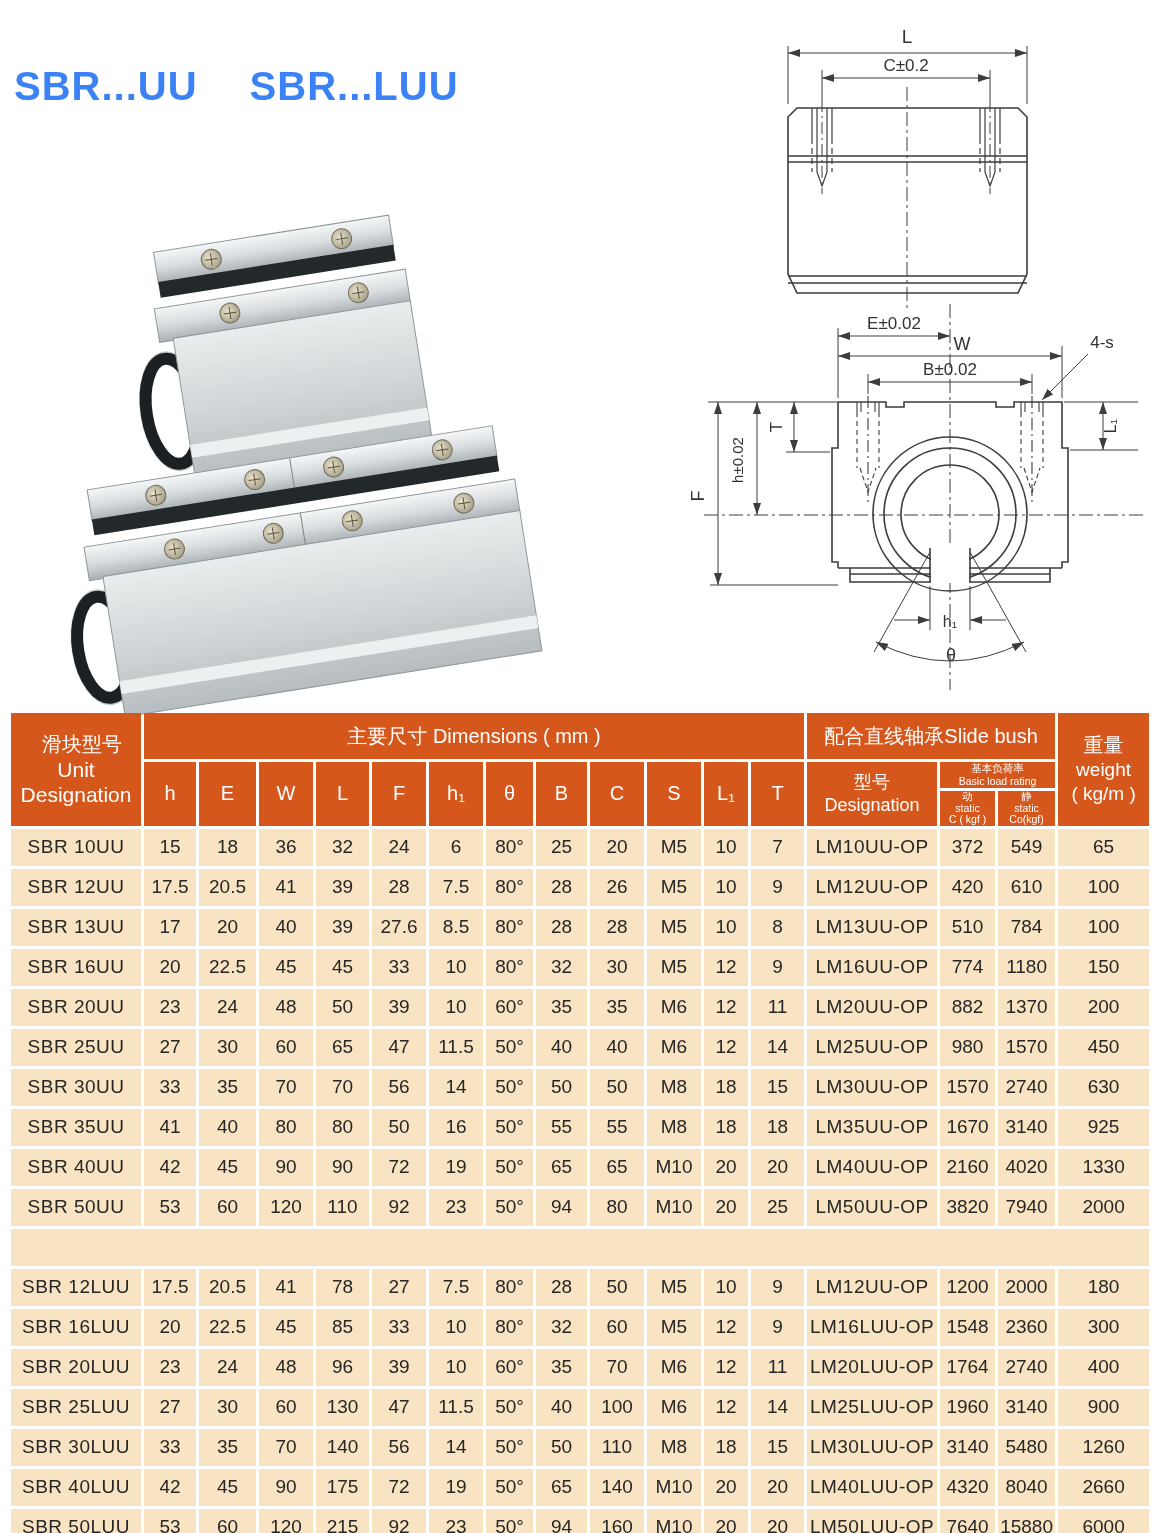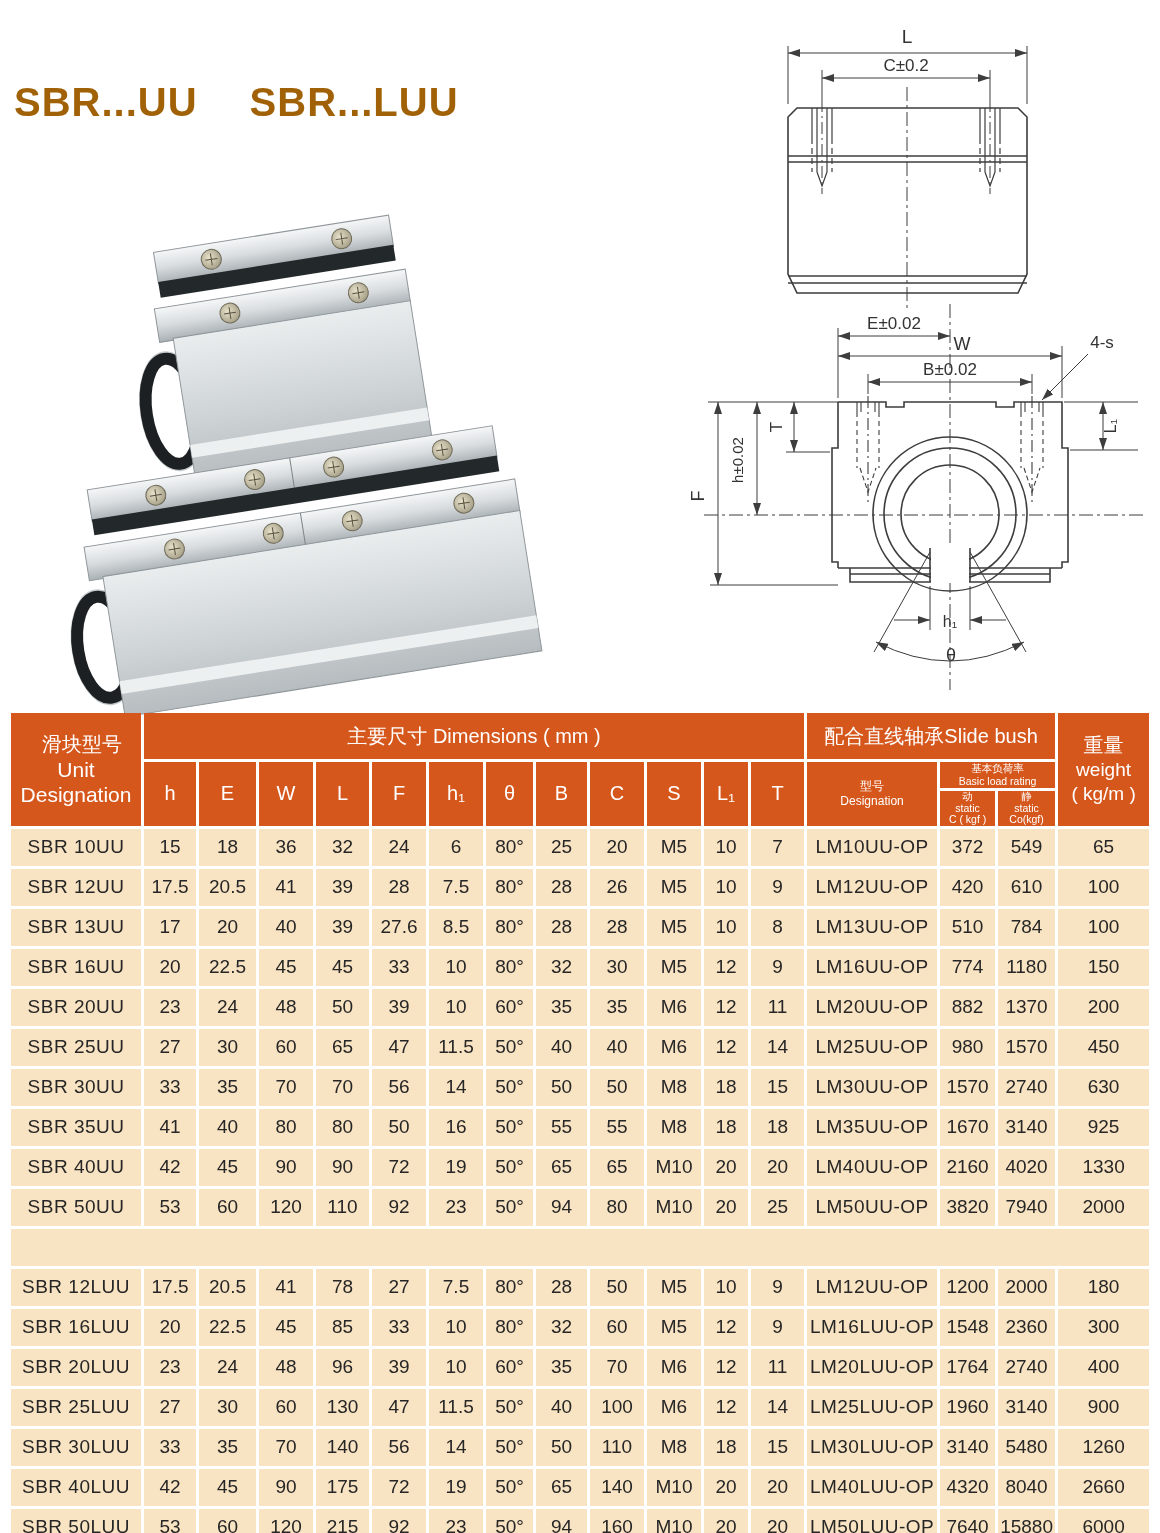--- a/index.html
+++ b/index.html
@@ -1,36 +1,36 @@
 <!DOCTYPE html>
 <html><head>
 <meta charset="utf-8">
 <style>
   html,body{margin:0;padding:0;background:#fff;}
   .page{position:relative;width:1160px;height:1533px;background:#ffffff;overflow:hidden;
         font-family:"Liberation Sans","DejaVu Sans",sans-serif;}
   
-  .title{position:absolute;left:14px;top:80px;font-size:40px;font-weight:bold;
-         color:#a16207;letter-spacing:1px;white-space:nowrap;}
+  .title{position:absolute;left:14px;top:64px;font-size:40px;font-weight:bold;
+         color:#3b82f6;letter-spacing:1px;white-space:nowrap;}
   .title .t2{margin-left:52px;}
   
   svg text{font-family:"Liberation Sans","DejaVu Sans",sans-serif;fill:#333;}
   .drawing{position:absolute;}
   
   table.spec{position:absolute;left:8px;top:710px;width:1144px;
              border-collapse:separate;border-spacing:3px;table-layout:fixed;}
   table.spec th,table.spec td{text-align:center;vertical-align:middle;padding:0;overflow:hidden;}
   table.spec thead th{background:#d6571c;color:#ffffff;font-weight:normal;}
   table.spec tbody td{background:#f8e3c2;color:#262626;font-size:19px;height:37px;}
   tr.hA th{height:46px;font-size:20px;}
   tr.hB th{height:26px;font-size:20px;}
   tr.hC th{height:30px;}
   th.unit-h .cn{display:block;font-size:20px;line-height:1.25;margin-left:12px;}
   th.unit-h .en{display:block;font-size:21px;line-height:1.2;}
-  th.model-h span{display:block;font-size:12px;line-height:1.25;}
+  th.model-h span{display:block;font-size:18px;line-height:1.25;}
   th.load-h span{display:block;font-size:10.5px;line-height:1.2;}
   th.small3 span{display:block;font-size:10.5px;line-height:1.1;}
   th.weight-h span{display:block;line-height:1.25;}
   th.weight-h .cn{font-size:20px;}
   th.weight-h .en{font-size:19px;}
   tr.spacer td{background:transparent;height:12px;}
   td.c-name{font-size:19px;letter-spacing:0.5px;}
 </style>
 </head>
 <body>

